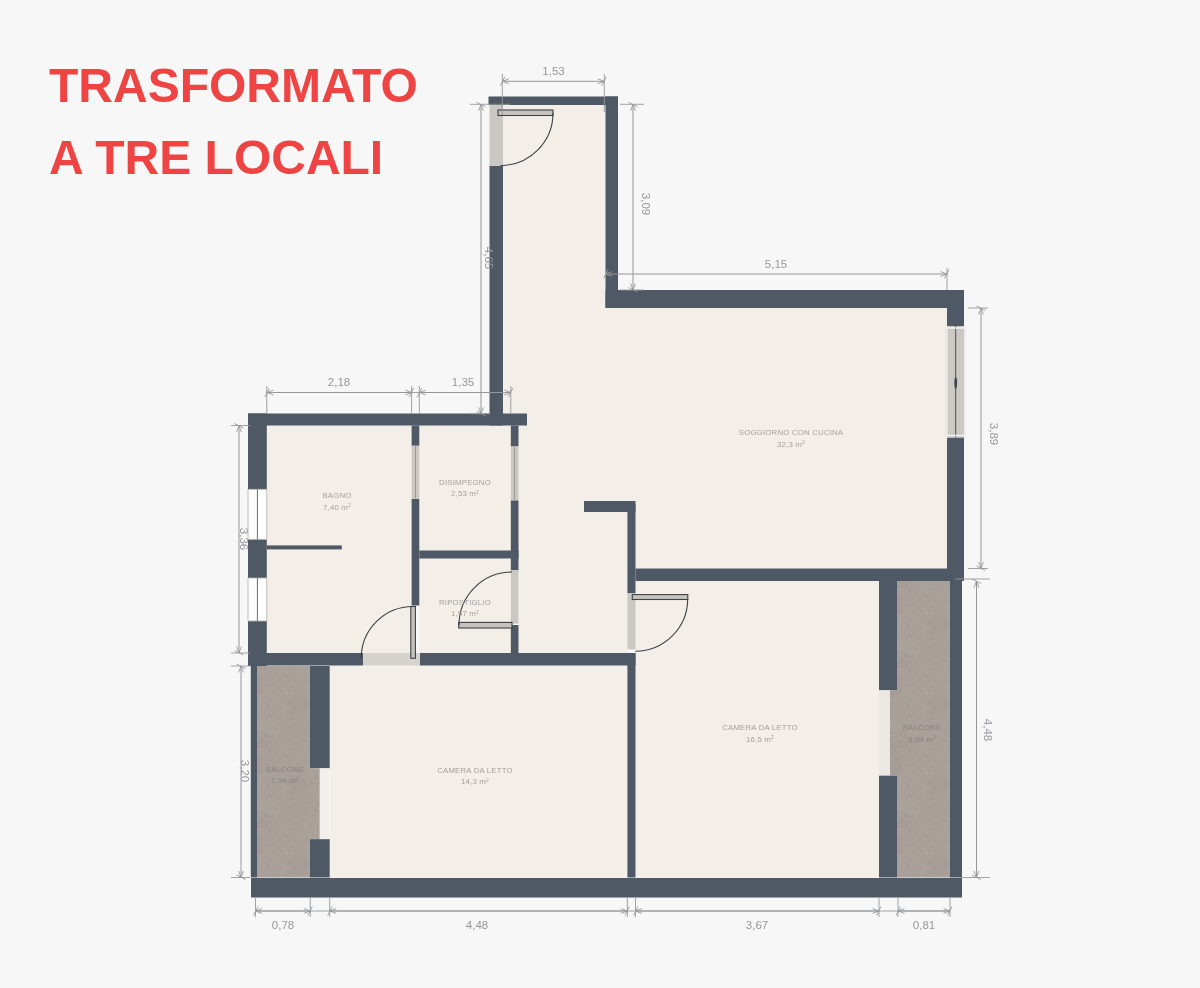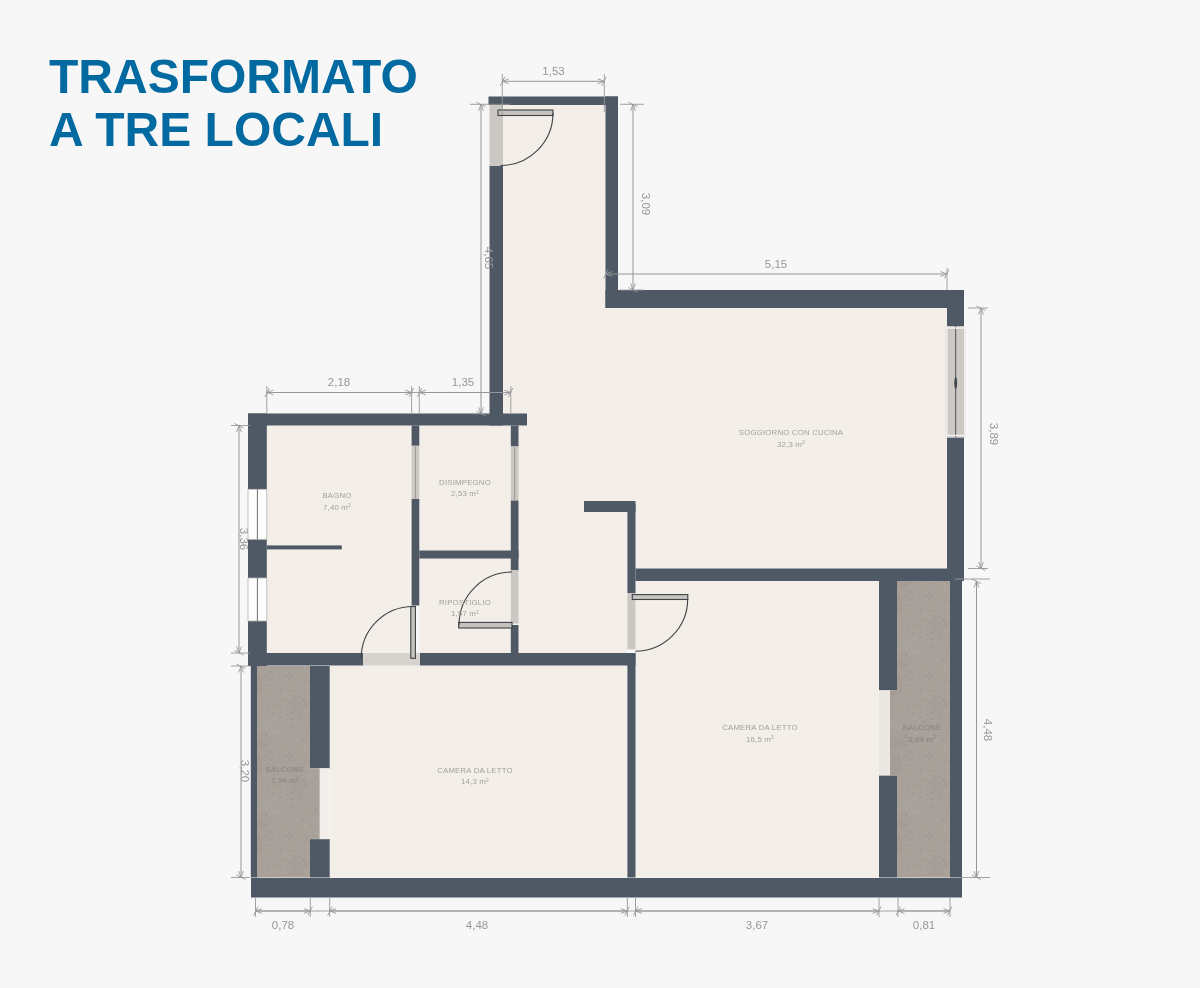--- a/index.html
+++ b/index.html
@@ -1,18 +1,18 @@
 <!DOCTYPE html>
 <html><head>
 <meta charset="utf-8">
 <style>
   html, body { margin: 0; padding: 0; width: 1200px; height: 988px; background: #f7f7f7;
     font-family: "Liberation Sans", sans-serif; }
   .title { position: absolute; left: 49px; top: 49.5px; font-size: 48px; font-weight: bold;
-    color: #0369a1; line-height: 53px; letter-spacing: 0; }
+    color: #ef4444; line-height: 72px; letter-spacing: 0; }
   svg { position: absolute; left: 0; top: 0; }
 </style>
 </head>
 <body>
 <svg width="1200" height="988" viewBox="0 0 1200 988">
 <defs>
 <pattern id="spk" width="80" height="80" patternUnits="userSpaceOnUse">
   <circle cx="25.9" cy="12.1" r="0.69" fill="#7d766e" opacity="0.14"></circle>
         <circle cx="42.9" cy="29.3" r="0.33" fill="#7d766e" opacity="0.24"></circle>
         <circle cx="3.0" cy="34.7" r="0.34" fill="#7d766e" opacity="0.14"></circle>

